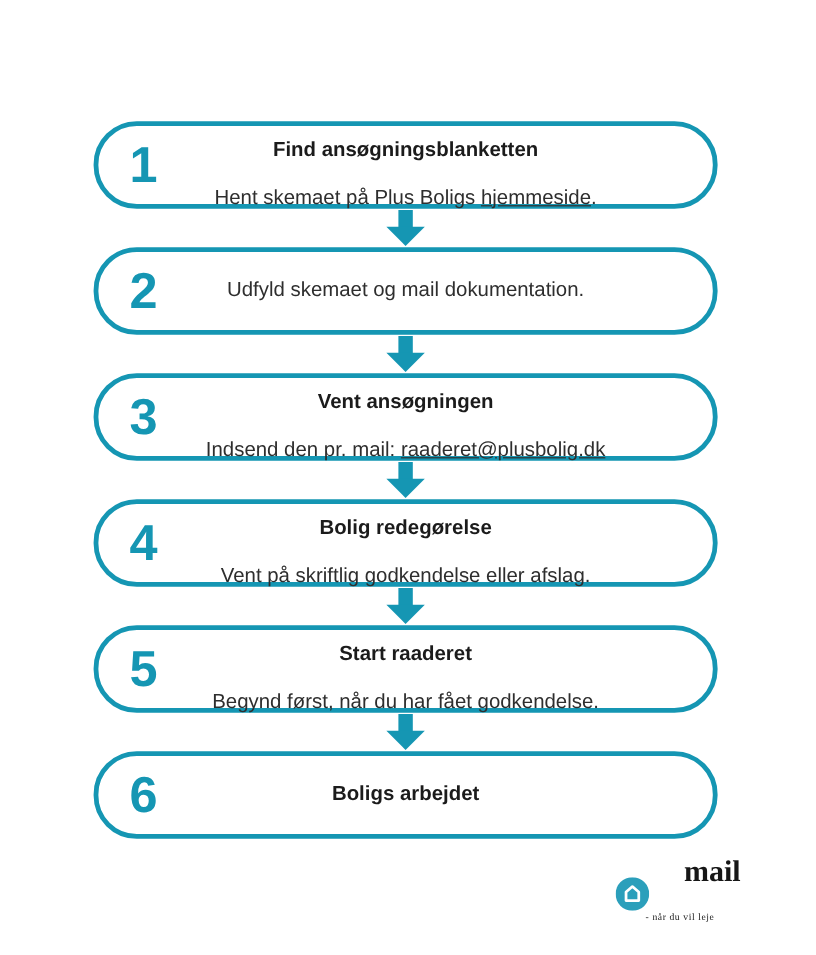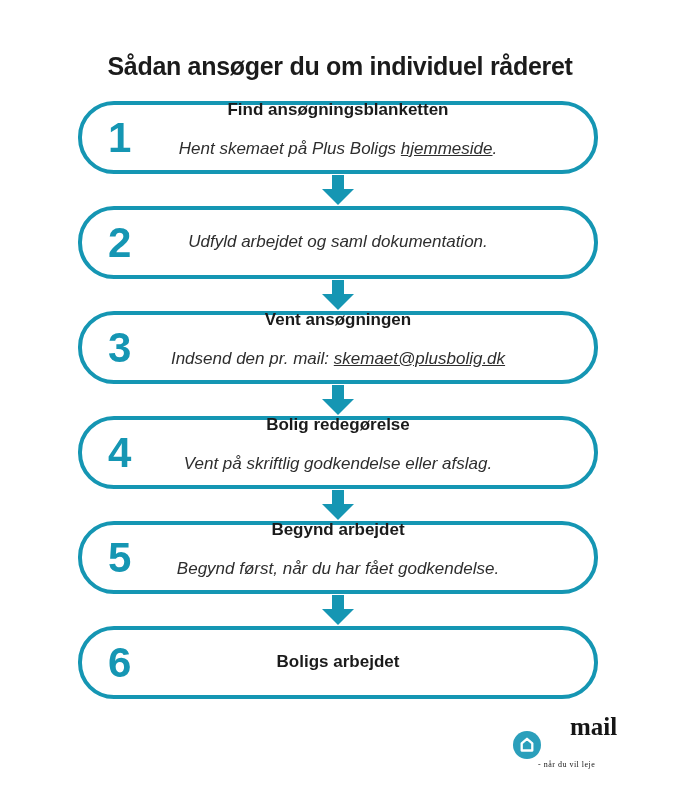--- a/index.html
+++ b/index.html
@@ -42,33 +42,32 @@
   .num{
     position:absolute;
     left:26px;top:50%;
     transform:translateY(-50%);
     font-size:42px;
     font-weight:700;
     line-height:1;
     color:var(--accent,#1596b3);
   }
   .step-heading{
-    margin:0;
+    margin:16px;
     font-size:17px;
     font-weight:700;
     color:var(--text-dark,#1b1b1b);
     line-height:1.2;
   }
   .step-body{
-    margin:16px;
+    margin:1px;
     font-size:17px;
     font-weight:400;
     color:var(--text-body,#2e2e2e);
     line-height:1.2;
-    font-style:italic;
   }
   .lnk{
     color:inherit;
     text-decoration:underline;
     cursor:pointer;
   }
   .lnk:empty{display:none;}
   .arrow-wrap{
     height:32px;
     display:flex;
@@ -109,53 +108,52 @@
     font-size:8px;
     letter-spacing:0.5px;
     white-space:nowrap;
   }
 </style>
 </head>
 <body>
 
 <div class="canvas">
 
-  <h1 class="page-title">Sådan ansøger du om individuel råderet</h1>
 
   <div class="steps">
 
     <section class="step">
       <span class="num">1</span>
       <h2 class="step-heading">Find ansøgningsblanketten</h2>
       <p class="step-body"><span>Hent skemaet på Plus Boligs </span><a class="lnk">hjemmeside</a><span>.</span></p>
     </section>
 
     <div class="arrow-wrap">
       <svg width="34" height="30" viewBox="0 0 34 30">
           <rect x="11" y="0" width="12" height="15"></rect>
           <polygon points="1,14 33,14 17,30"></polygon>
         </svg>
     </div>
 
     <section class="step">
       <span class="num">2</span>
-      <p class="step-body"><span>Udfyld arbejdet og saml dokumentation.</span><span></span></p>
+      <p class="step-body"><span>Udfyld skemaet og mail dokumentation.</span><span></span></p>
     </section>
 
     <div class="arrow-wrap">
       <svg width="34" height="30" viewBox="0 0 34 30">
           <rect x="11" y="0" width="12" height="15"></rect>
           <polygon points="1,14 33,14 17,30"></polygon>
         </svg>
     </div>
 
     <section class="step">
       <span class="num">3</span>
       <h2 class="step-heading">Vent ansøgningen</h2>
-      <p class="step-body"><span>Indsend den pr. mail: </span><a class="lnk">skemaet@plusbolig.dk</a><span></span></p>
+      <p class="step-body"><span>Indsend den pr. mail: </span><a class="lnk">raaderet@plusbolig.dk</a><span></span></p>
     </section>
 
     <div class="arrow-wrap">
       <svg width="34" height="30" viewBox="0 0 34 30">
           <rect x="11" y="0" width="12" height="15"></rect>
           <polygon points="1,14 33,14 17,30"></polygon>
         </svg>
     </div>
 
     <section class="step">
@@ -166,21 +164,21 @@
 
     <div class="arrow-wrap">
       <svg width="34" height="30" viewBox="0 0 34 30">
           <rect x="11" y="0" width="12" height="15"></rect>
           <polygon points="1,14 33,14 17,30"></polygon>
         </svg>
     </div>
 
     <section class="step">
       <span class="num">5</span>
-      <h2 class="step-heading">Begynd arbejdet</h2>
+      <h2 class="step-heading">Start raaderet</h2>
       <p class="step-body"><span>Begynd først, når du har fået godkendelse.</span><span></span></p>
     </section>
 
     <div class="arrow-wrap">
       <svg width="34" height="30" viewBox="0 0 34 30">
           <rect x="11" y="0" width="12" height="15"></rect>
           <polygon points="1,14 33,14 17,30"></polygon>
         </svg>
     </div>
 

